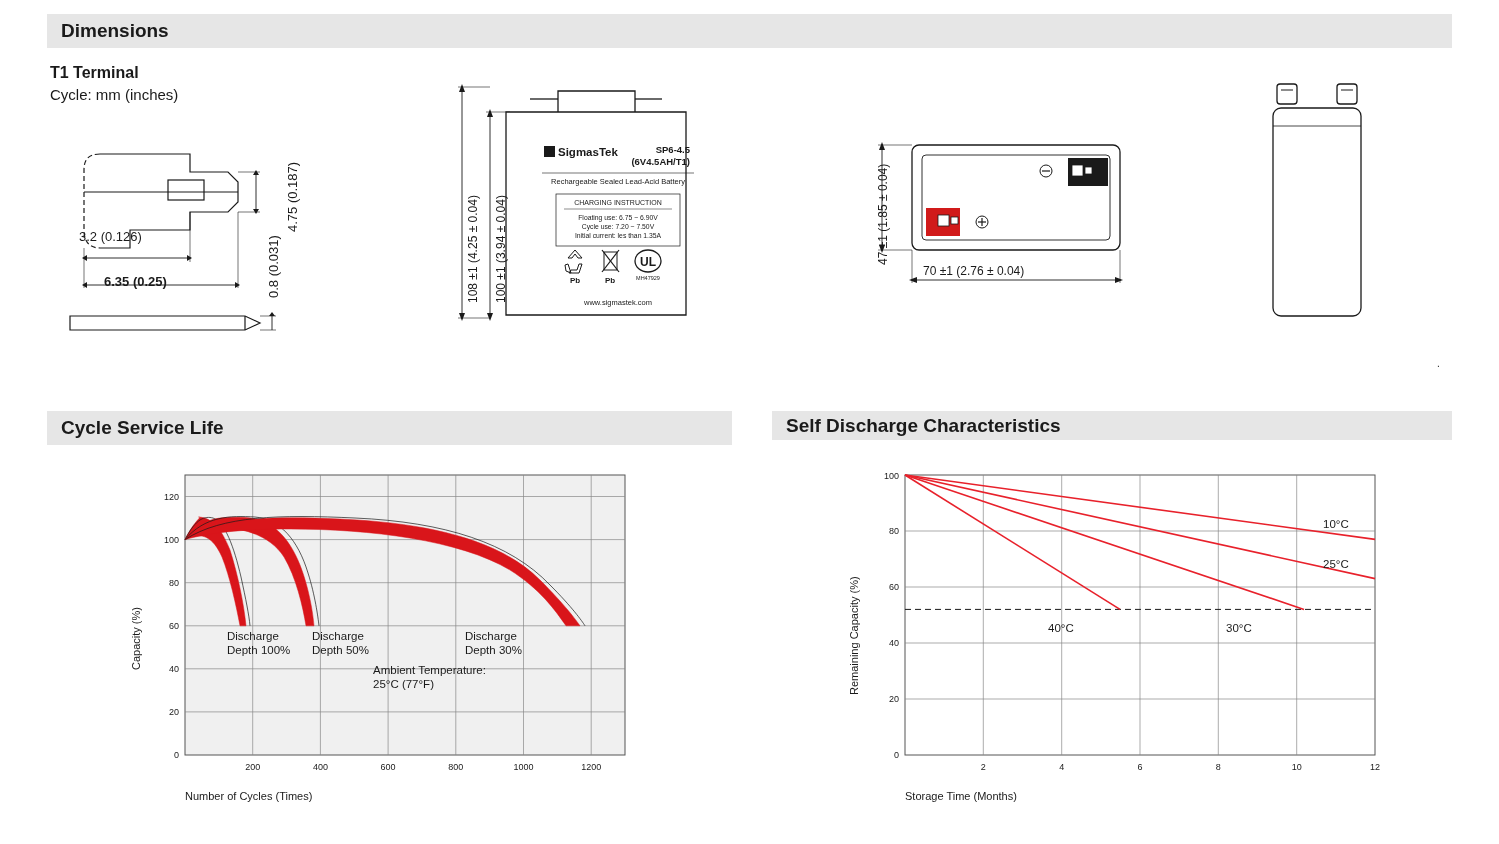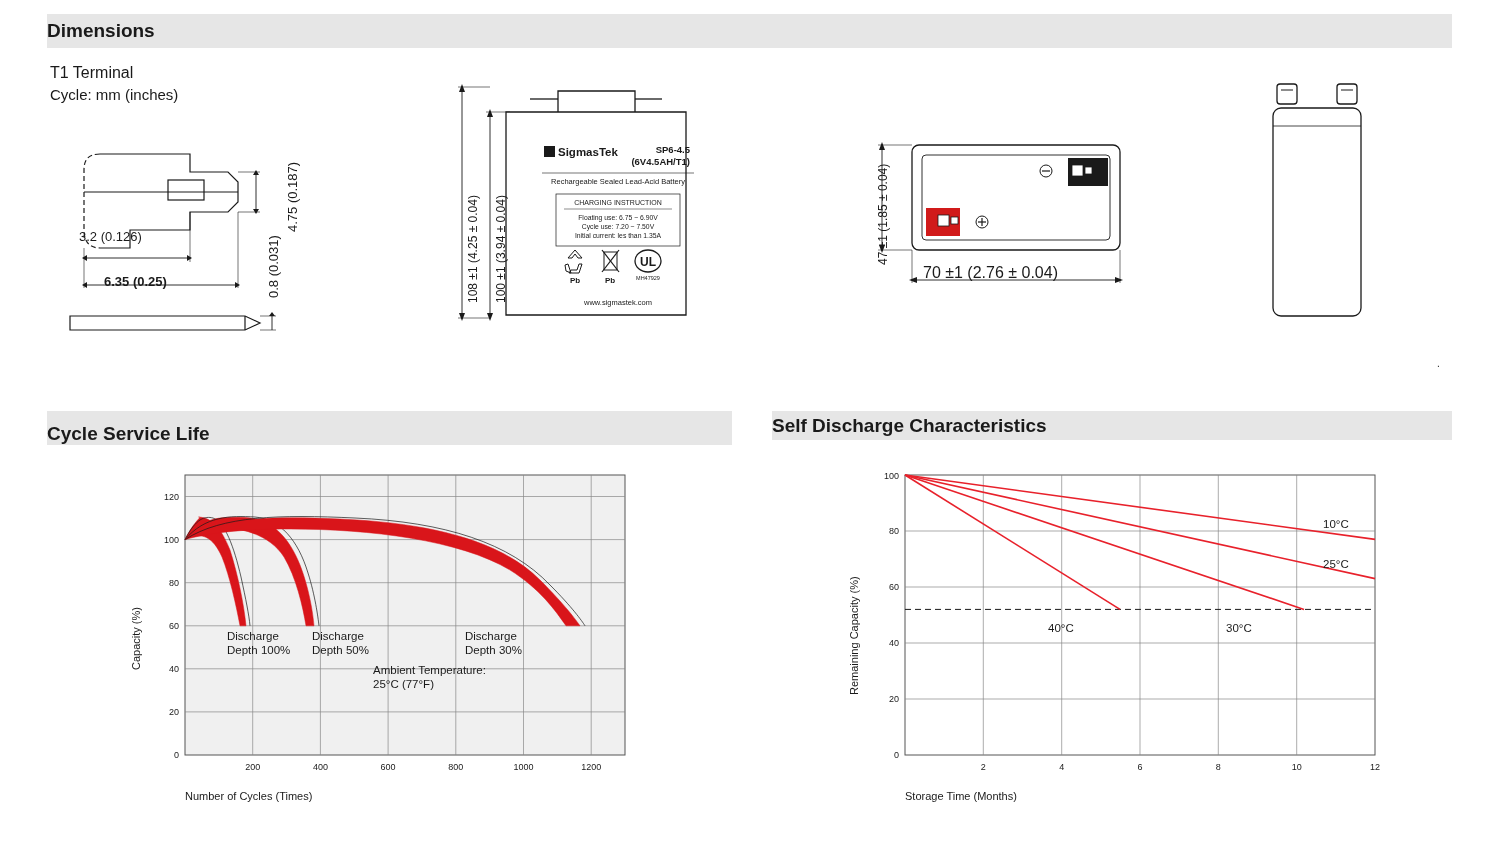--- a/index.html
+++ b/index.html
@@ -1,22 +1,22 @@
 <!DOCTYPE html>
 <html><head>
 <meta charset="utf-8">
 <style>
   html,body{margin:0;padding:0;}
   body{width:1499px;height:844px;background:#ffffff;font-family:"Liberation Sans",sans-serif;color:#1a1a1a;position:relative;overflow:hidden;}
-  .section-header{position:absolute;background:#e6e6e6;display:flex;align-items:center;box-sizing:border-box;}
+  .section-header{position:absolute;background:#e6e6e6;display:flex;align-items:center;padding-left:14px;box-sizing:border-box;}
   .section-header span{font-size:19px;font-weight:bold;color:#1a1a1a;}
   .lbl{position:absolute;font-size:15px;color:#1a1a1a;white-space:nowrap;}
   .lbl.small{font-size:13px;}
   .lbl.tiny{font-size:10px;}
-  .lbl.bold{font-weight:normal;}
+  .lbl.bold{font-weight:bold;}
   .rot{transform-origin:0 0;transform:rotate(-90deg);}
   svg{display:block;}
   .axis-txt{font-family:"Liberation Sans",sans-serif;font-size:9px;fill:#1a1a1a;}
   .axis-txt-11{font-family:"Liberation Sans",sans-serif;font-size:11px;fill:#1a1a1a;}
   .chart-label{font-family:"Liberation Sans",sans-serif;font-size:11.5px;fill:#1a1a1a;}
   .battery-txt{font-family:"Liberation Sans",sans-serif;fill:#1a1a1a;}
 </style>
 </head>
 <body>
 
@@ -171,36 +171,36 @@
   <g stroke="#1a1a1a" stroke-width="0.9" fill="none">
     <line x1="52" y1="155" x2="260" y2="155"></line>
     <path d="M57 152 L49 155 L57 158" fill="#1a1a1a" stroke="none"></path>
     <path d="M255 152 L263 155 L255 158" fill="#1a1a1a" stroke="none"></path>
     <line x1="52" y1="125" x2="52" y2="158" stroke-width="0.6"></line>
     <line x1="260" y1="125" x2="260" y2="158" stroke-width="0.6"></line>
   </g>
 </svg>
 
 <div class="lbl tiny rot" style="left:876px;top:265px;font-size:12px;">47 ±1 (1.85 ± 0.04)</div>
-<div class="lbl tiny" style="left:923px;top:264px;font-size:16px;">70 ±1 (2.76 ± 0.04)</div>
+<div class="lbl tiny" style="left:923px;top:264px;font-size:12px;">70 ±1 (2.76 ± 0.04)</div>
 
 <svg style="position:absolute;left:1255px;top:78px;" width="130" height="250" viewBox="0 0 130 250">
   <g fill="none" stroke="#1a1a1a" stroke-width="1.3">
     <rect x="18" y="30" width="88" height="208" rx="8"></rect>
     <rect x="22" y="6" width="20" height="20" rx="3"></rect>
     <rect x="82" y="6" width="20" height="20" rx="3"></rect>
     <line x1="26" y1="12" x2="38" y2="12" stroke-width="1"></line>
     <line x1="86" y1="12" x2="98" y2="12" stroke-width="1"></line>
     <path d="M18 48 L106 48" stroke-width="0.8"></path>
   </g>
 </svg>
 
 <div class="lbl tiny" style="left:1437px;top:358px;">.</div>
 
-<div class="section-header" style="left:47px;top:411px;width:685px;height:34px;align-items:flex-end;">
+<div class="section-header" style="left:47px;top:411px;width:685px;height:34px;">
   <span>Cycle Service Life</span>
 </div>
 
 <svg style="position:absolute;left:110px;top:455px;" width="560" height="355" viewBox="0 0 560 355">
 
   <rect x="75" y="20" width="440" height="280" fill="#f0f0f0" stroke="#555" stroke-width="1"></rect>
 
   <g stroke="#888" stroke-width="0.7">
     <line x1="142.7" y1="20" x2="142.7" y2="300"></line>
     <line x1="210.4" y1="20" x2="210.4" y2="300"></line>

